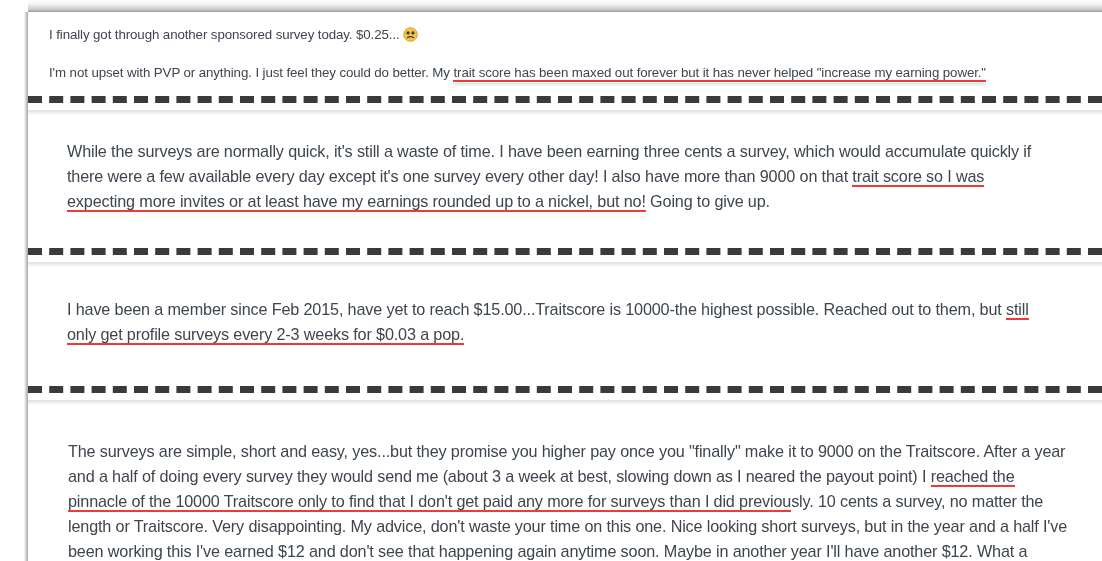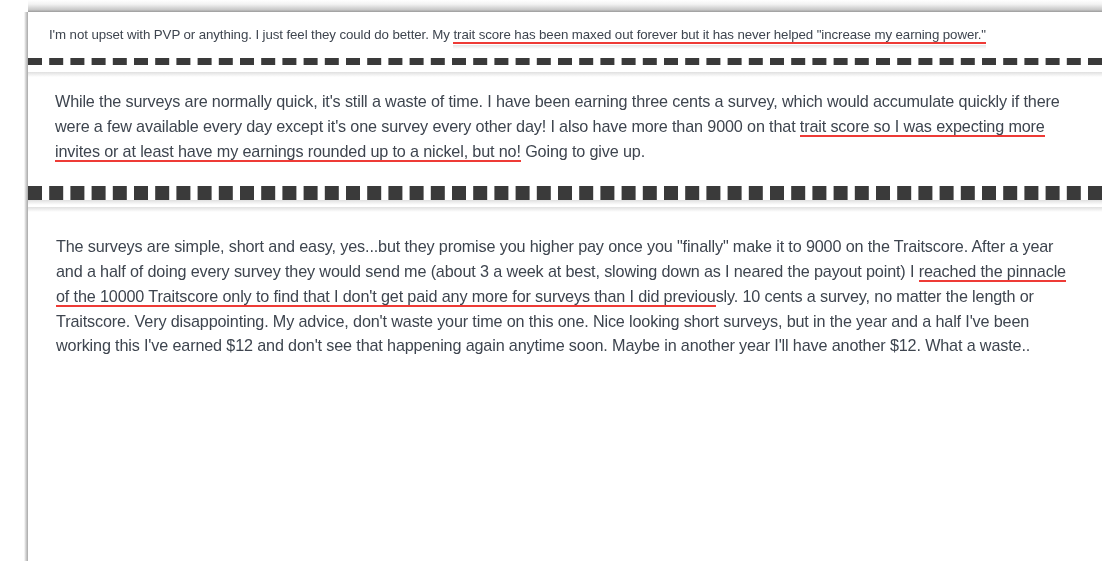--- a/index.html
+++ b/index.html
@@ -73,32 +73,32 @@
   }
 
   
   .review.r1 {
     padding: 14px 18px 13px 21px;
     font-size: 13.3px;
     line-height: 1.42;
     letter-spacing: -0.1px;
   }
   .review.r1 p { margin: 0; }
-  .review.r1 p + p { margin-top: 6px; }
+  .review.r1 p + p { margin-top: 19px; }
 
   
   .review.big {
     font-size: 16.2px;
     line-height: 1.54;
     letter-spacing: -0.15px;
   }
   .review.r2 { padding: 20px 33px 18px 23px; }
   .review.r3 { padding: 26px 33px 24px 23px; }
   .review.r4 { padding: 30px 18px 10px 24px; }
-  .review.big p { margin: 4px; }
+  .review.big p { margin: 16px; }
 
   
   .u {
     position: relative;
     display: inline;
     background-image:
       linear-gradient(to bottom, rgba(0,0,0,0) 0, rgba(0,0,0,0) 100%);
     box-shadow:
       inset 0 -2px 0 0 #ee3b36;
     padding-bottom: 2px;
@@ -126,32 +126,43 @@
 
 <div id="page-shell">
   <div class="left-gutter"></div>
   <div class="left-rule"></div>
   <div class="top-strip"></div>
 
   <div id="content">
 
     <div class="review r1">
       <p>
+        <span>I finally got through another sponsored survey today. $0.25... </span><span class="emoji"><svg width="15" height="15" viewBox="0 0 16 16" aria-hidden="true">
+              <circle cx="8" cy="8" r="7.3" fill="#f6c544" stroke="#b98b18" stroke-width="0.7"></circle>
+              <circle cx="5.4" cy="6.3" r="1.7" fill="#3a3a3a"></circle>
+              <circle cx="10.6" cy="6.3" r="1.7" fill="#3a3a3a"></circle>
+              <path d="M4.6 11.4 Q8 9.1 11.4 11.4" stroke="#3a3a3a" stroke-width="1.2" fill="none" stroke-linecap="round"></path>
+            </svg></span>
+      </p>
+      <p>
         <span>I'm not upset with PVP or anything. I just feel they could do better. My </span><span class="u">trait score has been maxed out forever but it has never helped "increase my earning power."</span>
       </p>
     </div>
 
     <div class="separator"></div>
 
     <div class="review big r2">
       <p><span>While the surveys are normally quick, it's still a waste of time. I have been earning three cents a survey, which would accumulate quickly if there were a few available every day except it's one survey every other day! I also have more than 9000 on that </span><span class="u">trait score so I was expecting more invites or at least have my earnings rounded up to a nickel, but no!</span><span> Going to give up.</span></p>
     </div>
 
     <div class="separator"></div>
 
+    <div class="review big r3">
+      <p><span>I have been a member since Feb 2015, have yet to reach $15.00...Traitscore is 10000-the highest possible. Reached out to them, but </span><span class="u">still only get profile surveys every 2-3 weeks for $0.03 a pop.</span></p>
+    </div>
 
     <div class="separator"></div>
 
     <div class="review big r4">
       <p><span>The surveys are simple, short and easy, yes...but they promise you higher pay once you "finally" make it to 9000 on the Traitscore. After a year and a half of doing every survey they would send me (about 3 a week at best, slowing down as I neared the payout point) I </span><span class="u">reached the pinnacle of the 10000 Traitscore only to find that I don't get paid any more for surveys than I did previou</span><span>sly. 10 cents a survey, no matter the length or Traitscore. Very disappointing. My advice, don't waste your time on this one. Nice looking short surveys, but in the year and a half I've been working this I've earned $12 and don't see that happening again anytime soon. Maybe in another year I'll have another $12. What a waste..</span></p>
     </div>
 
   </div>
 </div>
 

